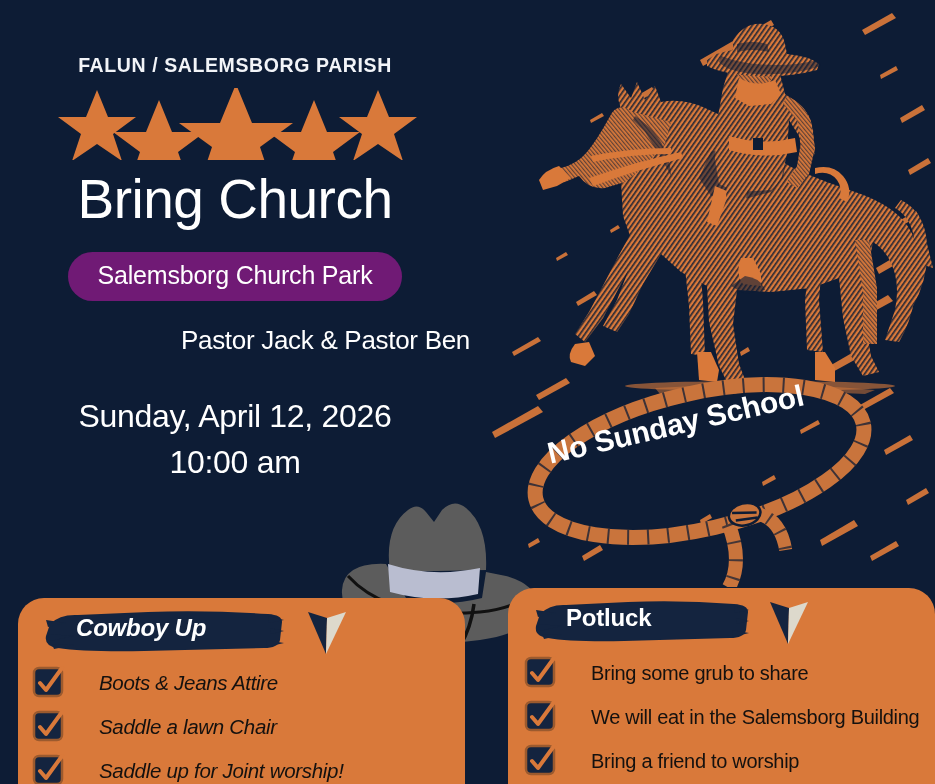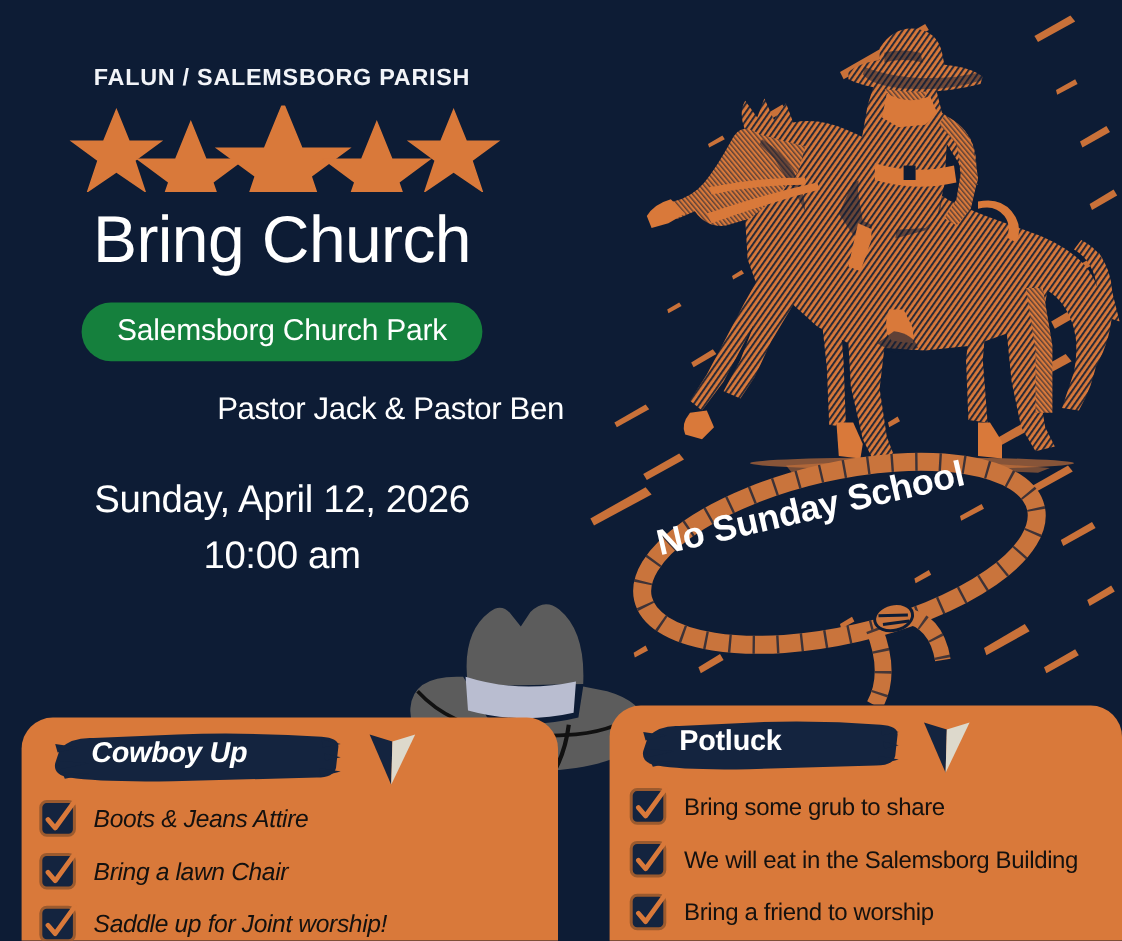--- a/index.html
+++ b/index.html
@@ -21,21 +21,21 @@
     color:#f2f4f8; font-size:19.5px; font-weight:bold; letter-spacing:0.6px;
   }
   .stars { position:absolute; top:88px; left:0; width:470px; height:72px; }
 
   .title {
     position:absolute; top:167px; left:0; width:470px; text-align:center;
     color:#ffffff; font-size:55px; font-weight:400; letter-spacing:-0.5px;
   }
   .pill-wrap { position:absolute; top:252px; left:0; width:470px; text-align:center; }
   .pill {
-    display:inline-block; background:#15803d; color:#fff;
+    display:inline-block; background:#701a75; color:#fff;
     font-size:25px; padding:9px 30px 11px; border-radius:30px; letter-spacing:-0.2px;
   }
   .pastors {
     position:absolute; top:325px; left:0; width:470px; text-align:right;
     color:#ffffff; font-size:26px; letter-spacing:-0.3px;
   }
   .datetime {
     position:absolute; top:393px; left:0; width:470px; text-align:center;
     color:#ffffff; font-size:32px; line-height:1.45; letter-spacing:-0.3px;
   }
@@ -65,21 +65,21 @@
   .banner-label {
     position:absolute; left:58px; top:16px;
     color:#ffffff; font-size:24px; font-weight:bold; white-space:nowrap;
     letter-spacing:-0.2px;
   }
   .pennant { position:absolute; top:10px; width:42px; height:48px; }
   #pennant-left  { left:288px; }
   #pennant-right { left:260px; }
 
   .items { position:absolute; left:14px; top:68px; width:100%; }
-  .item { display:flex; align-items:center; margin-bottom:10px; }
+  .item { display:flex; align-items:center; margin-bottom:10px;gap:21px; }
   .cb { width:34px; height:34px; position:relative; flex:none; }
   .item-label {
     margin-left:12px; color:#14110f; font-size:20.5px;
     white-space:nowrap; letter-spacing:-0.3px;
   }
   #card-right .items { left:16px; }
   #card-right .item-label { font-size:20px; }
 </style>
 </head>
 <body>
@@ -285,21 +285,21 @@
         </span>
         <span class="item-label">Boots &amp; Jeans Attire</span>
       </div>
       <div class="item">
         <span class="cb">
           <svg viewBox="0 0 34 34" width="34" height="34">
             <rect x="2" y="2" width="28" height="28" rx="5" fill="#14243f" stroke="#9b5a2e" stroke-width="2.5"></rect>
             <path d="M8 17 l6 7 L30 2" fill="none" stroke="#d9793a" stroke-width="4" stroke-linecap="round" stroke-linejoin="round"></path>
           </svg>
         </span>
-        <span class="item-label">Bring a lawn Chair</span>
+        <span class="item-label">Saddle a lawn Chair</span>
       </div>
       <div class="item">
         <span class="cb">
           <svg viewBox="0 0 34 34" width="34" height="34">
             <rect x="2" y="2" width="28" height="28" rx="5" fill="#14243f" stroke="#9b5a2e" stroke-width="2.5"></rect>
             <path d="M8 17 l6 7 L30 2" fill="none" stroke="#d9793a" stroke-width="4" stroke-linecap="round" stroke-linejoin="round"></path>
           </svg>
         </span>
         <span class="item-label">Saddle up for Joint worship!</span>
       </div>

